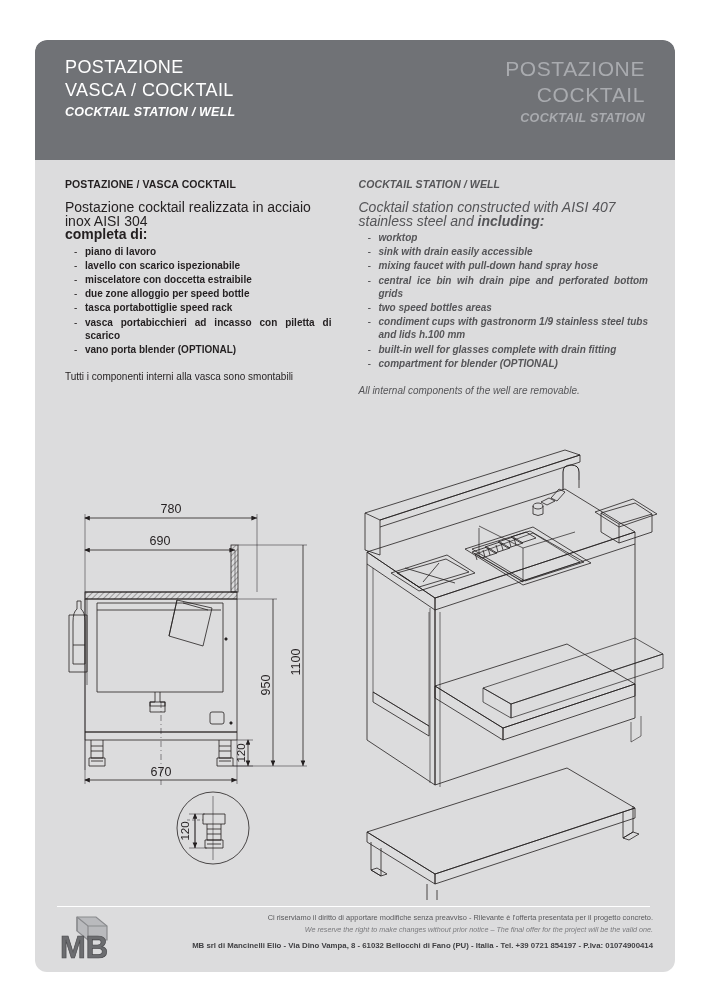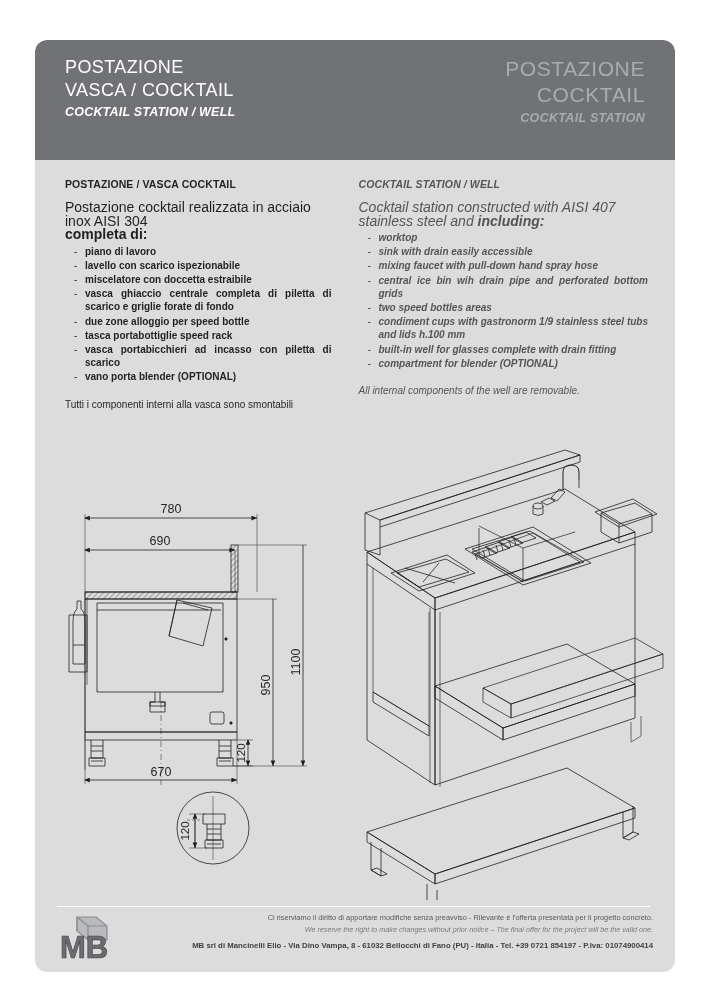--- a/index.html
+++ b/index.html
@@ -218,21 +218,20 @@
     <div class="col left">
       <h2>POSTAZIONE / VASCA COCKTAIL</h2>
       <p class="intro">
         <span>Postazione cocktail realizzata in acciaio inox AISI 304</span><br>
         <b>completa di:</b>
       </p>
       <ul>
         <li>piano di lavoro</li>
         <li>lavello con scarico ispezionabile</li>
         <li>miscelatore con doccetta estraibile</li>
-        <li>vasca ghiaccio centrale completa di piletta di scarico e griglie forate di fondo</li>
         <li>due zone alloggio per speed bottle</li>
         <li>tasca portabottiglie speed rack</li>
         <li>vasca portabicchieri ad incasso con piletta di scarico</li>
         <li>vano porta blender (OPTIONAL)</li>
       </ul>
       <div class="closing">Tutti i componenti interni alla vasca sono smontabili</div>
     </div>
 
     <div class="col right">
       <h2>COCKTAIL STATION / WELL</h2>

